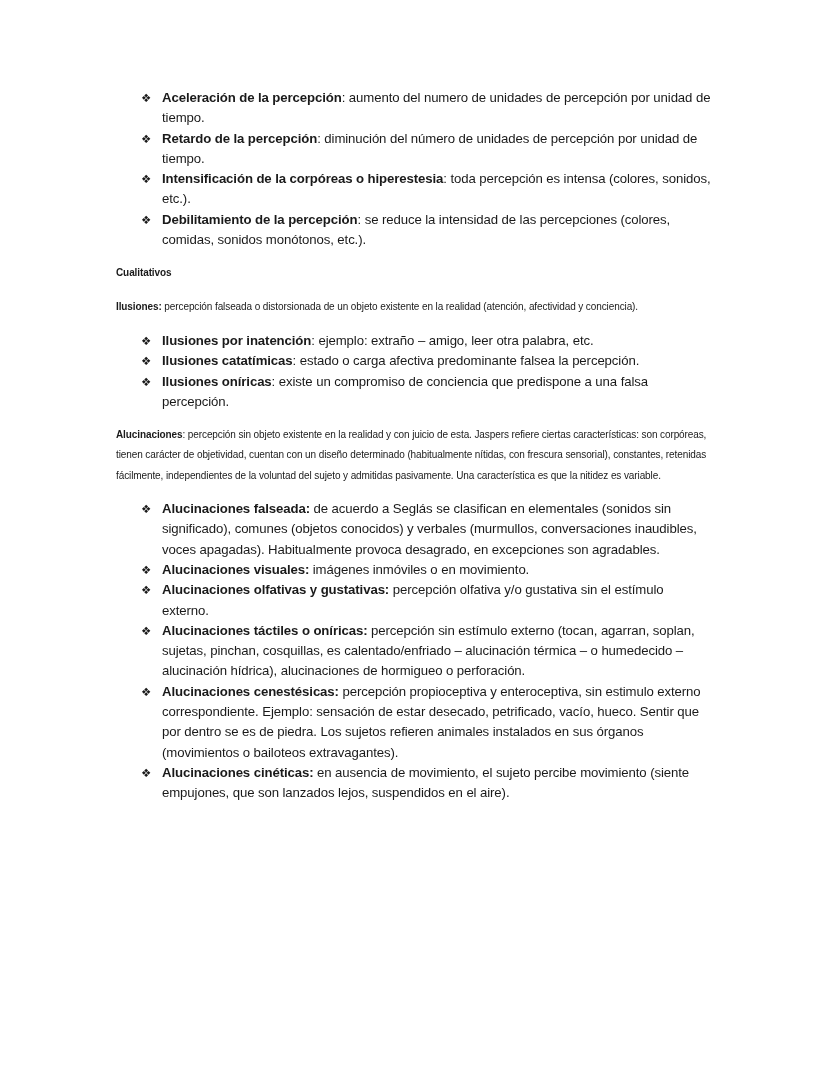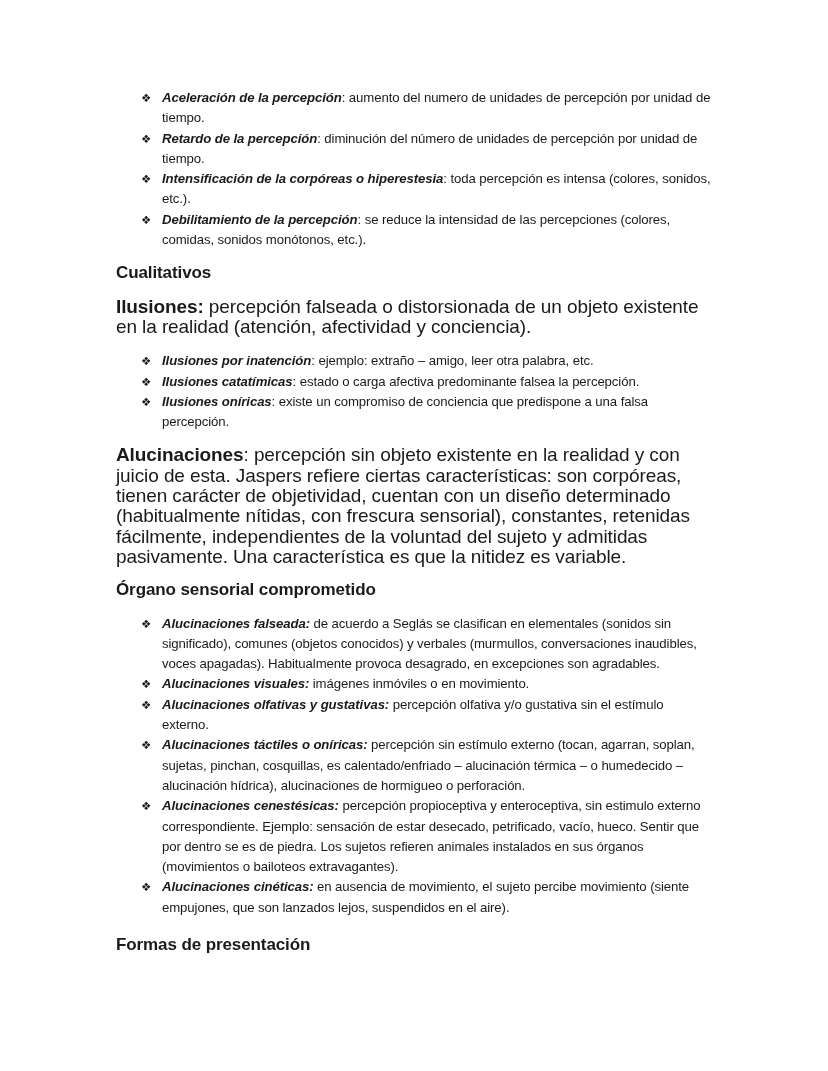--- a/index.html
+++ b/index.html
@@ -25,33 +25,33 @@
 
   .content {
     position: absolute;
     left: 116px;
     top: 88px;
     width: 596px;
   }
 
   
   .para {
-    font-size: 19px;
+    font-size: 10px;
     line-height: 20.3px;
     margin: 0 0 13px 0;
     text-align: left;
     letter-spacing: -0.1px;
   }
 
   .para.tight {
     margin-bottom: 11px;
   }
 
   .heading {
-    font-size: 17px;
+    font-size: 10px;
     line-height: 20.3px;
     font-weight: bold;
     margin: 0 0 13px 0;
     letter-spacing: -0.1px;
   }
 
   .heading.spaced-top {
     margin-top: 17px;
   }
 
@@ -83,21 +83,20 @@
     position: absolute;
     left: 25px;
     top: 0;
     font-size: 11.5px;
     line-height: 20.3px;
     color: #1a1a1a;
   }
 
   .bullet-term {
     font-weight: bold;
-    font-style: italic;
   }
 </style>
 </head>
 <body>
 
 <div class="page">
   <div class="content">
 
     <ul class="bullets">
       <li class="bullet">
@@ -133,21 +132,20 @@
       </li>
       <li class="bullet">
         <span class="bullet-marker">❖</span>
         <span class="bullet-term">Ilusiones oníricas</span><span class="bullet-sep">:</span><span class="bullet-body"> existe un compromiso de conciencia que predispone a una falsa percepción.</span>
       </li>
     </ul>
 
     <p class="para"><span class="lead">Alucinaciones</span><span>: percepción sin objeto existente en la realidad y con juicio de esta. Jaspers refiere ciertas características: son corpóreas, tienen carácter de objetividad, cuentan con un diseño determinado (habitualmente nítidas, con frescura sensorial), constantes, retenidas fácilmente, independientes de la voluntad del sujeto y admitidas pasivamente. Una característica es que la nitidez es variable.</span></p>
 
 
-    <p class="heading">Órgano sensorial comprometido</p>
 
     <ul class="bullets">
       <li class="bullet">
         <span class="bullet-marker">❖</span>
         <span class="bullet-term">Alucinaciones falseada:</span><span class="bullet-body"> de acuerdo a Seglás se clasifican en elementales (sonidos sin significado), comunes (objetos conocidos) y verbales (murmullos, conversaciones inaudibles, voces apagadas). Habitualmente provoca desagrado, en excepciones son agradables.</span>
       </li>
       <li class="bullet">
         <span class="bullet-marker">❖</span>
         <span class="bullet-term">Alucinaciones visuales:</span><span class="bullet-body"> imágenes inmóviles o en movimiento.</span>
       </li>
@@ -162,16 +160,15 @@
       <li class="bullet">
         <span class="bullet-marker">❖</span>
         <span class="bullet-term">Alucinaciones cenestésicas:</span><span class="bullet-body"> percepción propioceptiva y enteroceptiva, sin estimulo externo correspondiente. Ejemplo: sensación de estar desecado, petrificado, vacío, hueco. Sentir que por dentro se es de piedra. Los sujetos refieren animales instalados en sus órganos (movimientos o bailoteos extravagantes).</span>
       </li>
       <li class="bullet">
         <span class="bullet-marker">❖</span>
         <span class="bullet-term">Alucinaciones cinéticas:</span><span class="bullet-body"> en ausencia de movimiento, el sujeto percibe movimiento (siente empujones, que son lanzados lejos, suspendidos en el aire).</span>
       </li>
     </ul>
 
-    <p class="heading spaced-top">Formas de presentación</p>
 
   </div>
 </div>
 
 </body></html>

